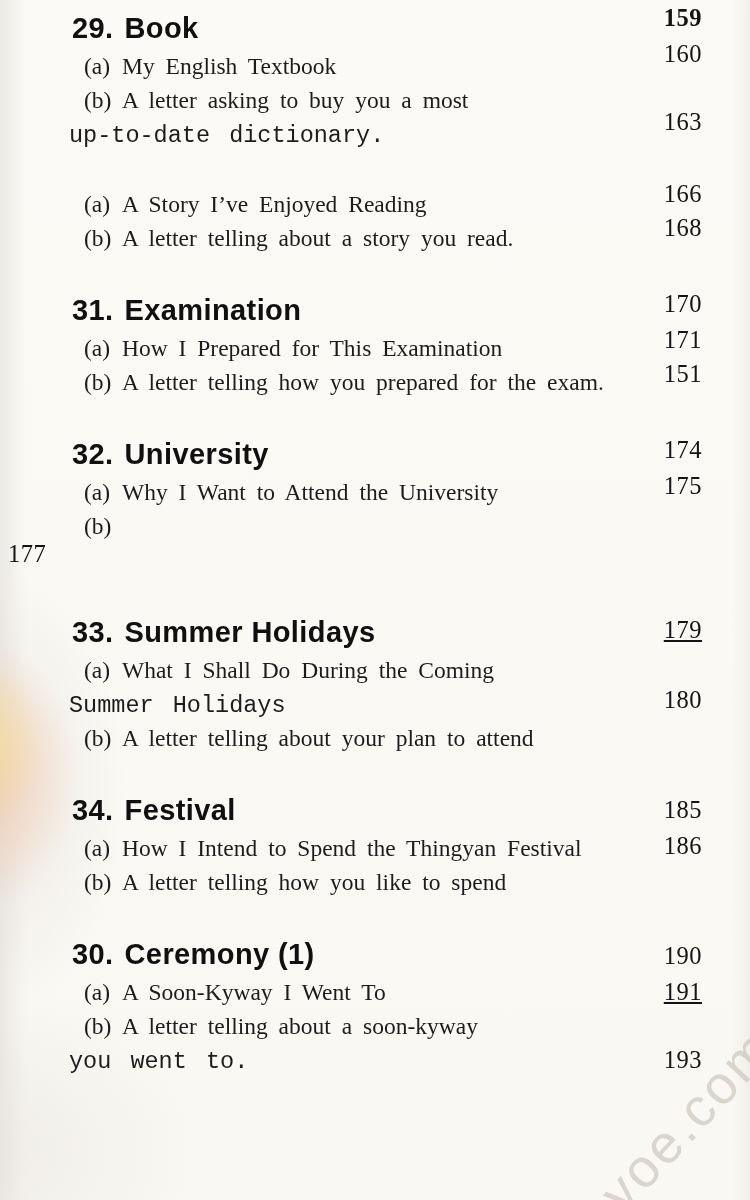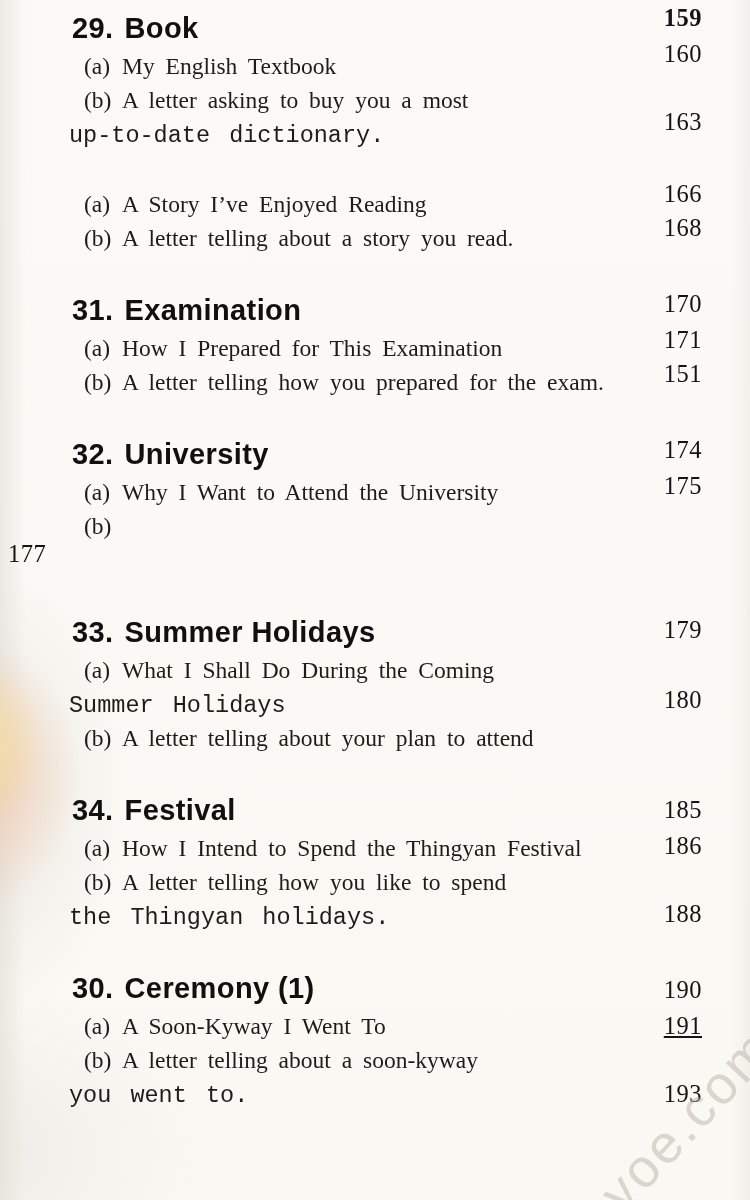--- a/index.html
+++ b/index.html
@@ -182,21 +182,21 @@
         <div class="row item-row cont-row">
           <span class="page-num" style="transform: translateY(-6px);">177</span>
         </div>
       </section>
       <section class="toc-section">
         <div class="row heading-row">
           <div class="heading-left">
             <span class="heading-number">33.</span>
             <span class="heading-title">Summer Holidays</span>
           </div>
-          <span class="page-num" style="transform: translateY(-4px);">179</span>
+          <span class="page-num" style="transform: translateY(-4px); text-decoration: underline;">179</span>
         </div>
         <div class="row item-row">
           <div class="item-left">
             <span class="item-label">(a)</span>
             <span class="item-text">What I Shall Do During the Coming</span>
           </div>
           <span class="page-num empty" style="transform: translateY(-4px);">‒</span>
         </div>
         <div class="row item-row cont-row">
           <div class="item-left">
@@ -226,26 +226,20 @@
             <span class="item-text">How I Intend to Spend the Thingyan Festival</span>
           </div>
           <span class="page-num" style="transform: translateY(-2px);">186</span>
         </div>
         <div class="row item-row">
           <div class="item-left">
             <span class="item-label">(b)</span>
             <span class="item-text">A letter telling how you like to spend</span>
           </div>
           <span class="page-num empty" style="transform: translateY(-2px);">‒</span>
-        </div>
-        <div class="row item-row cont-row">
-          <div class="item-left">
-            <span class="item-text">the Thingyan holidays.</span>
-          </div>
-          <span class="page-num" style="transform: translateY(-2px);">188</span>
         </div>
       </section>
       <section class="toc-section">
         <div class="row heading-row">
           <div class="heading-left">
             <span class="heading-number">30.</span>
             <span class="heading-title">Ceremony (1)</span>
           </div>
           <span class="page-num" style="transform: translateY(0px);">190</span>
         </div>

